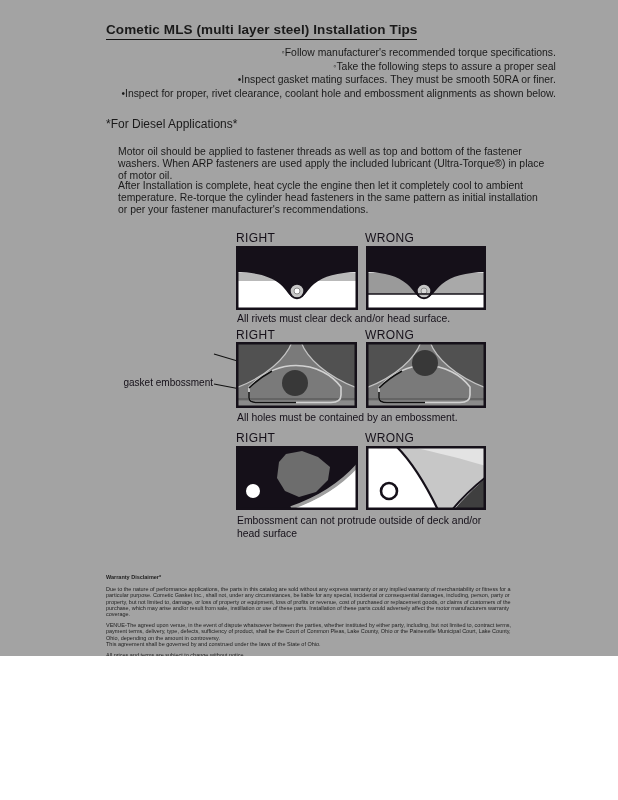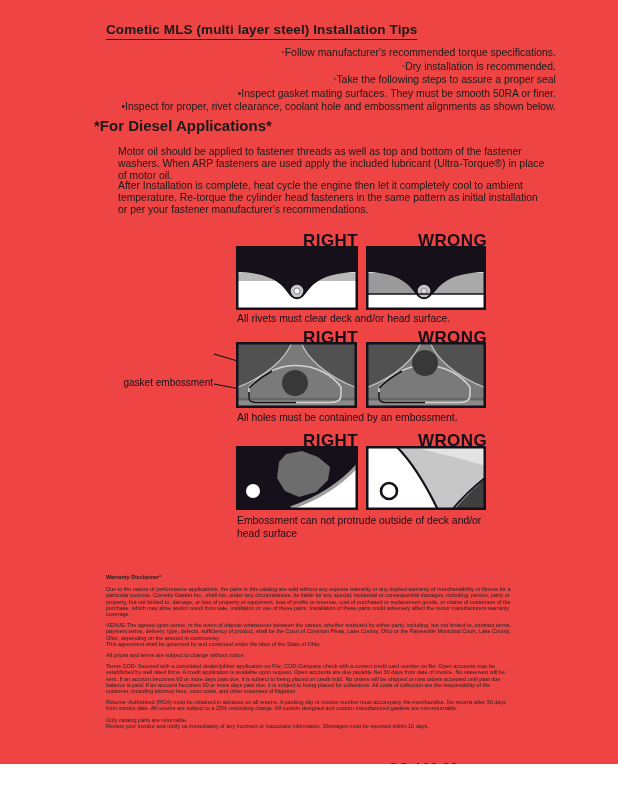--- a/index.html
+++ b/index.html
@@ -1,30 +1,30 @@
 <!DOCTYPE html>
 <html><head>
 <meta charset="utf-8">
 <style>
   html,body{margin:0;padding:0;background:#fff;}
-  .page{position:relative;width:618px;height:764px;background:#ef4444;overflow:hidden;
+  .page{position:relative;width:618px;height:656px;background:#a3a3a3;overflow:hidden;
         font-family:"Liberation Sans",sans-serif;color:#1a1a1a;}
   .title{position:absolute;left:106px;top:22px;font-size:13.5px;font-weight:700;
          border-bottom:1.6px solid #111;padding-bottom:2px;letter-spacing:.1px;}
   .tips{position:absolute;left:96px;top:46px;font-size:10.4px;line-height:13.6px;text-align:right;}
   .tip{white-space:nowrap;}
   .tip .m1{display:inline-block;width:9px;font-size:9px;vertical-align:1px;}
   .tip.l2{padding-left:21px;}
   .tip .m2{display:inline-block;width:8px;font-size:10px;}
-  .diesel-h{position:absolute;left:94px;top:117px;font-size:15px;font-weight:700;}
+  .diesel-h{position:absolute;left:106px;top:117px;font-size:12px;font-weight:400;}
   .body{position:absolute;left:106px;width:432px;font-size:10.4px;line-height:12px;margin:12px;}
   .p1{top:134px;}
   .p2{top:168px;}
   .note{top:211px;}
-  .figlabel{position:absolute;width:122px;text-align:right;font-size:17px;letter-spacing:.4px;color:#151019;font-weight:bold;}
+  .figlabel{position:absolute;width:122px;text-align:left;font-size:12px;letter-spacing:.4px;color:#151019;}
   .fig{position:absolute;}
   .fig svg{display:block;}
   .figcap{position:absolute;font-size:10.4px;line-height:12.5px;color:#151019;}
   .sidelabel{position:absolute;width:100px;text-align:right;font-size:10px;line-height:11.5px;color:#151019;}
   .leader{position:absolute;left:208px;top:342px;}
   .legal{position:absolute;left:106px;top:574px;width:409px;font-size:5.5px;line-height:6.2px;color:#222;}
   .legal .lh{font-weight:700;margin-bottom:6px;}
   .legal p{margin:0 0 5px 0;}
   .legal .tight{margin:0;}
   .legal .grp{margin:0 0 5px 0;}
@@ -32,21 +32,20 @@
 </style>
 </head>
 <body>
 
 <div class="page">
 
   <div class="title">Cometic MLS (multi layer steel) Installation Tips</div>
 
   <div class="tips">
     <div class="tip l1"><span class="m1">◦</span><span>Follow manufacturer's recommended torque specifications.</span></div>
-    <div class="tip l1"><span class="m1">◦</span><span>Dry installation is recommended.</span></div>
     <div class="tip l1"><span class="m1">◦</span><span>Take the following steps to assure a proper seal</span></div>
     <div class="tip l2"><span class="m2">•</span><span>Inspect gasket mating surfaces.  They must be smooth 50RA or finer.</span></div>
     <div class="tip l2"><span class="m2">•</span><span>Inspect for proper, rivet clearance, coolant hole and embossment alignments as shown below.</span></div>
   </div>
 
   <div class="diesel-h">*For Diesel Applications*</div>
   <p class="body p1">Motor oil should be applied to fastener threads as well as top and bottom of the fastener washers. When ARP fasteners are used apply the included lubricant (Ultra-Torque®) in place of motor oil.</p>
   <p class="body p2">After Installation is complete, heat cycle the engine then let it completely cool to ambient temperature. Re-torque the cylinder head fasteners in the same pattern as initial installation or per your fastener manufacturer's recommendations.</p>
 
   <div class="figlabel" style="left:236px;top:231px;">RIGHT</div>

